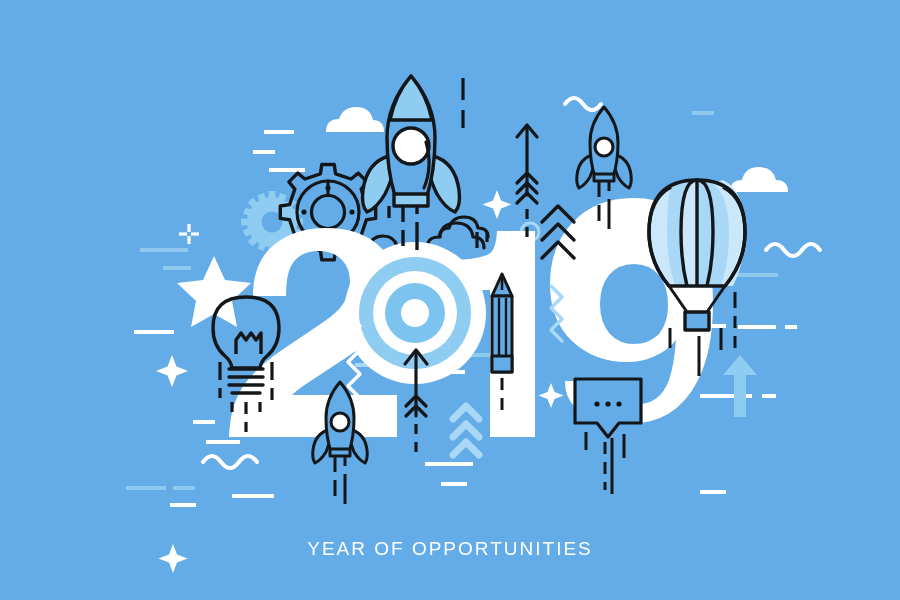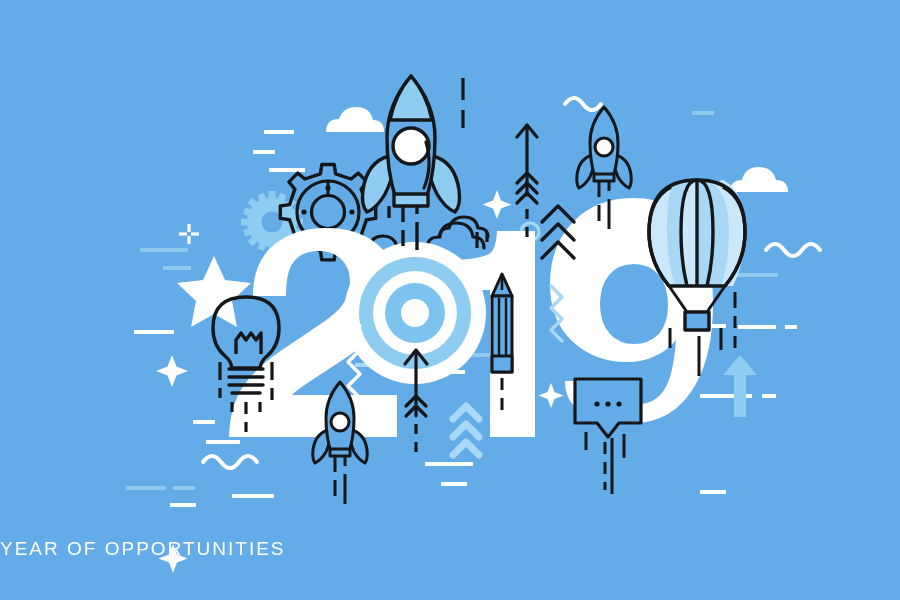--- a/index.html
+++ b/index.html
@@ -8,21 +8,21 @@
     font-family:"Liberation Sans", sans-serif;
   }
   #stage{
     position:relative;width:900px;height:600px;
     background:#63ACE8;
     overflow:hidden;
   }
   #art{position:absolute;left:0;top:0;width:900px;height:600px;}
   .caption{
     position:absolute;left:0;right:0;top:538px;
-    text-align:left;
+    text-align:center;
     color:#FFFFFF;
     font-size:19px;
     letter-spacing:2.0px;
     font-weight:400;
     font-family:"Liberation Sans", sans-serif;
     white-space:nowrap;
   }
 </style>
 </head>
 <body>

